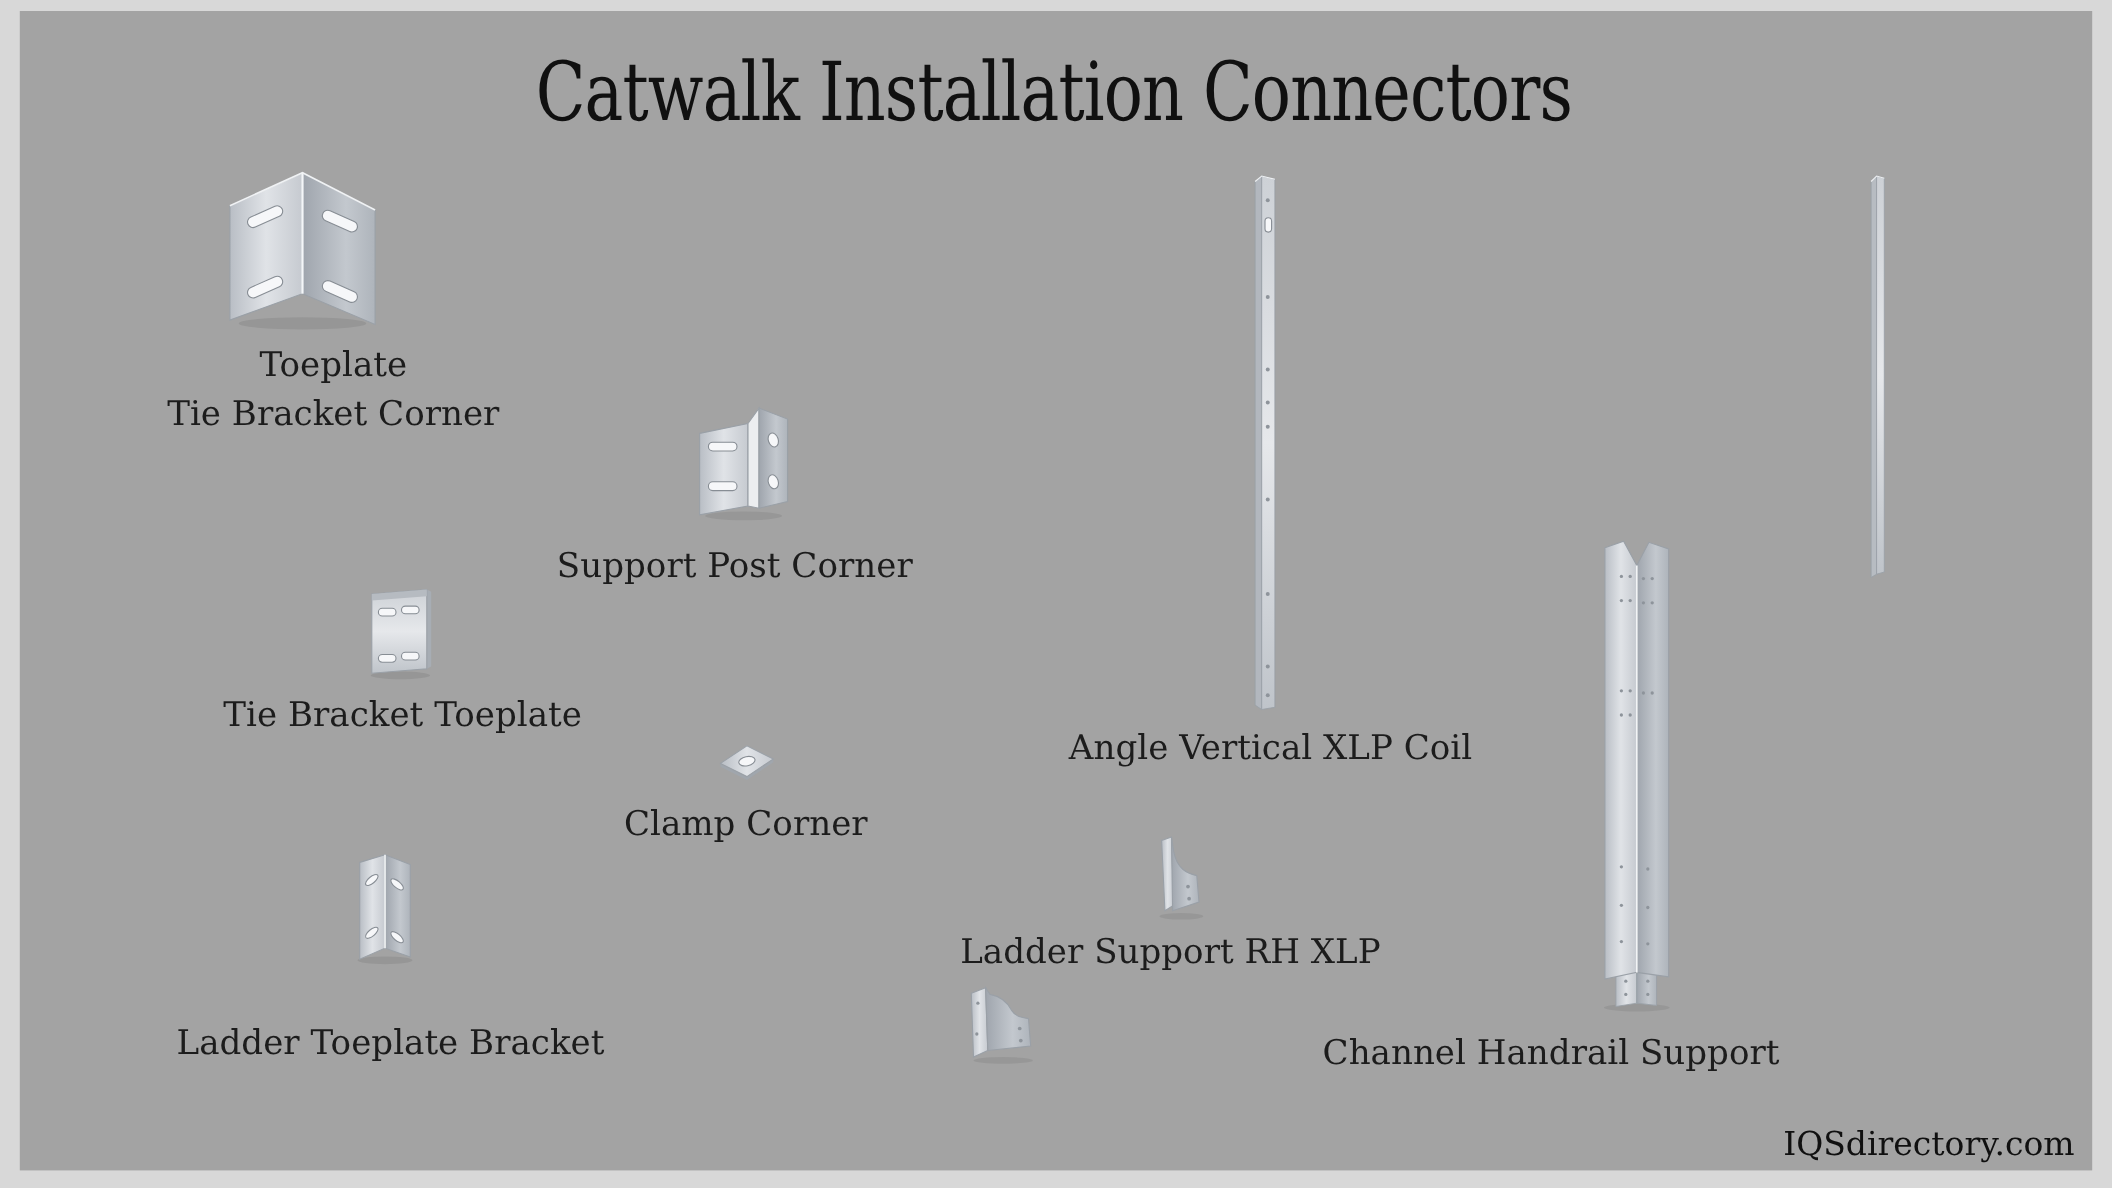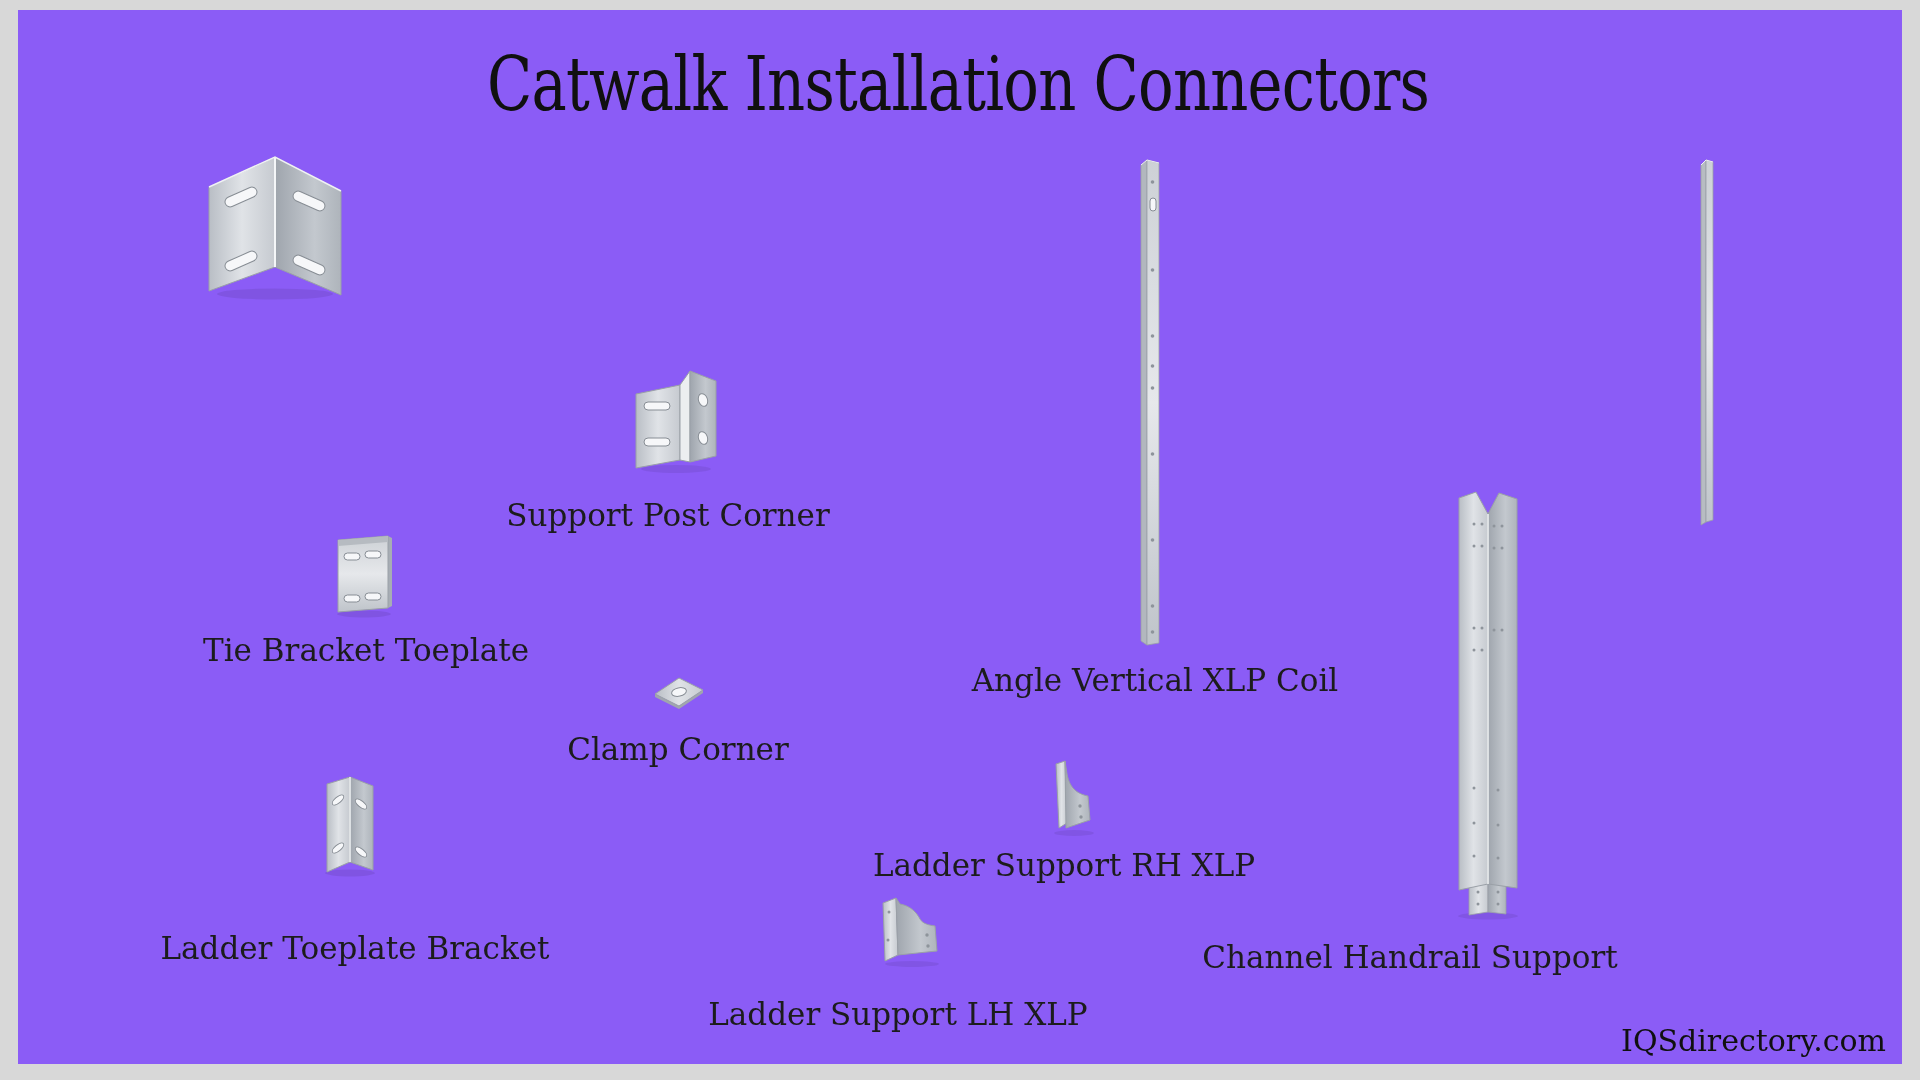--- a/index.html
+++ b/index.html
@@ -4,21 +4,21 @@
 <style>
   html,body{margin:0;padding:0;}
   body{
     width:1920px;height:1080px;
     background:#d8d8d8;
     font-family:"DejaVu Serif","Liberation Serif",serif;
     overflow:hidden;position:relative;
   }
   .canvas{
     position:absolute;left:18px;top:10px;width:1884px;height:1054px;
-    background:#8b5cf6;
+    background:#a3a3a3;
   }
   .title{
     position:absolute;left:940px;top:34px;
     transform:translateX(-50%) scaleX(0.80);
     transform-origin:center top;
     font-size:74px;line-height:1.1;color:#101010;
     white-space:nowrap;letter-spacing:-1px;
   }
   .item-img{position:absolute;}
   .item-label{
@@ -75,20 +75,22 @@
           <rect class="hole" x="-17" y="-5" width="34" height="10" rx="5"></rect>
         </g>
       <g transform="translate(106,56) rotate(24)">
           <rect class="hole" x="-17" y="-5" width="34" height="10" rx="5"></rect>
         </g>
       <g transform="translate(106,120) rotate(24)">
           <rect class="hole" x="-17" y="-5" width="34" height="10" rx="5"></rect>
         </g>
     </svg>
   </div>
+  <div class="item-label" style="left:285px;top:300px">Toeplate
+Tie Bracket Corner</div>
 
   <div class="item-img" style="left:612px;top:358px">
     <svg width="92" height="105" viewBox="0 0 92 105">
       <ellipse cx="46" cy="101" rx="35" ry="4" fill="rgba(0,0,0,0.07)"></ellipse>
       <path d="M6,26 L50,17 L50,92 L6,100 Z" fill="url(#gL)" stroke="#9aa0a7" stroke-width="1"></path>
       <path d="M50,17 L60,3 L60,94 L50,92 Z" fill="#eceef0" stroke="#9aa0a7" stroke-width="1"></path>
       <path d="M60,3 L86,13 L86,88 L60,94 Z" fill="url(#gD)" stroke="#9aa0a7" stroke-width="1"></path>
       <rect class="hole" x="14" y="34" width="26" height="8" rx="4"></rect>
       <rect class="hole" x="14" y="70" width="26" height="8" rx="4"></rect>
       <g transform="translate(73,32) rotate(-18)">
@@ -182,21 +184,20 @@
     <svg width="74" height="74" viewBox="0 0 74 74">
       <ellipse cx="37" cy="69" rx="27" ry="3" fill="rgba(0,0,0,0.07)"></ellipse>
       <path d="M8,8 L21,3 L23,60 L10,66 Z" fill="url(#gL)" stroke="#9aa0a7" stroke-width="1"></path>
       <path d="M21,3 L25,9 C36,11 42,18 45,24 C48,29 54,30 60,31 L62,56 L23,60 Z" fill="url(#gD)" stroke="#9aa0a7" stroke-width="1"></path>
       <circle class="dot" cx="14" cy="17" r="1.5"></circle>
       <circle class="dot" cx="13" cy="45" r="1.5"></circle>
       <circle class="dot" cx="52" cy="40" r="1.7"></circle>
       <circle class="dot" cx="53" cy="51" r="1.7"></circle>
     </svg>
   </div>
-  <div class="item-label" style="left:880px;top:982px">Ladder Support LH XLP</div>
 
   <div class="item-img" style="left:1436px;top:478px">
     <svg width="68" height="432" viewBox="0 0 68 432">
       <ellipse cx="34" cy="428" rx="30" ry="3.5" fill="rgba(0,0,0,0.07)"></ellipse>
       <path d="M15,396 L34,393 L34,424 L15,427 Z" fill="url(#gL)" stroke="#9aa0a7" stroke-width="0.8"></path>
       <path d="M34,393 L52,396 L52,426 L34,424 Z" fill="url(#gD)" stroke="#9aa0a7" stroke-width="0.8"></path>
       <path d="M5,10 L22,4 L34,26 L34,396 L5,402 Z" fill="url(#gL)" stroke="#9aa0a7" stroke-width="1"></path>
       <path d="M34,26 L45,5 L63,11 L63,400 L34,396 Z" fill="url(#gD)" stroke="#9aa0a7" stroke-width="1"></path>
       <path d="M34,26 L34,396" stroke="#f2f4f6" stroke-width="1.5"></path>
       <circle class="dot" cx="20" cy="36" r="1.5"></circle>

